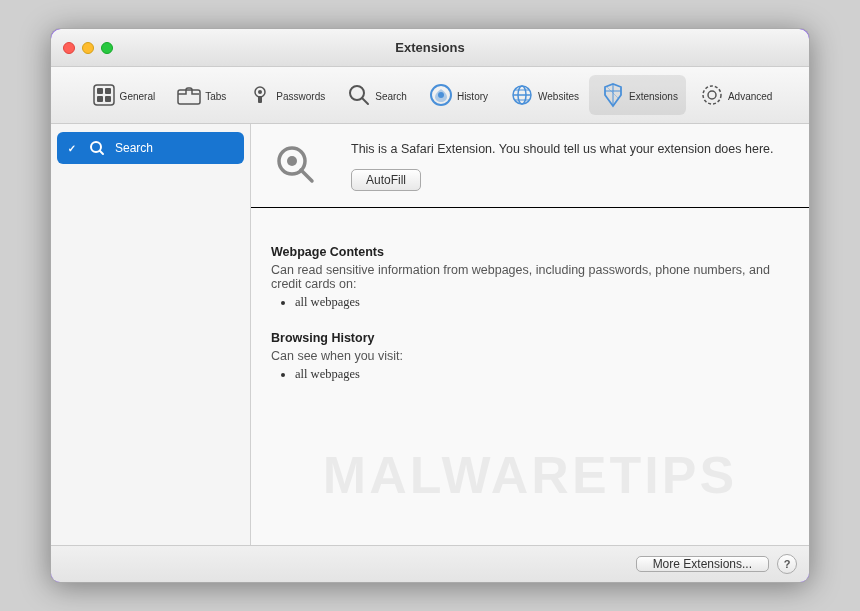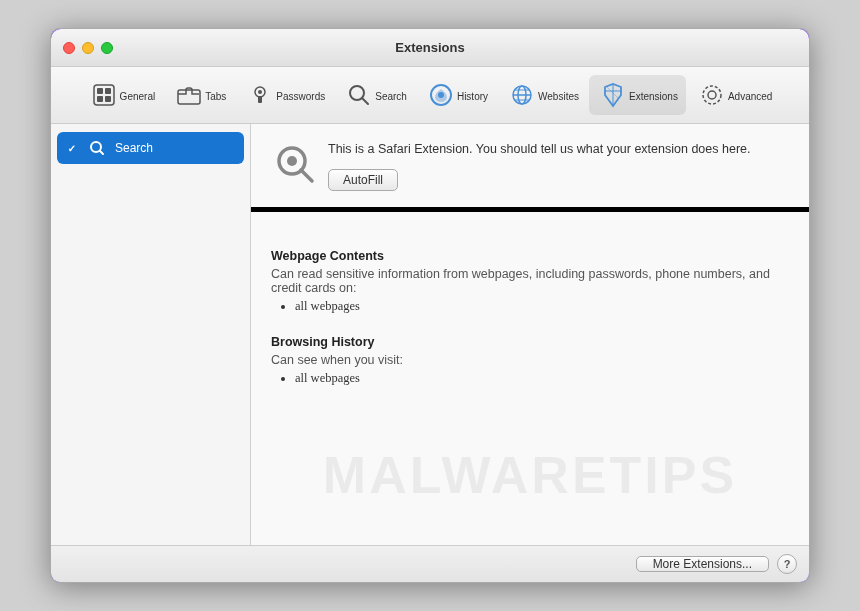--- a/index.html
+++ b/index.html
@@ -197,22 +197,22 @@
       pointer-events: none;
       user-select: none;
       z-index: 0;
     }
 
     
     .ext-header {
       display: flex;
       align-items: flex-start;
       padding: 16px 20px 16px 20px;
-      border-bottom: 5px solid #000000;
-      gap: 9px;
+      border-bottom: 1px solid #000000;
+      gap: 32px;
       background: #f9f9f9;
       position: relative;
       z-index: 1;
     }
 
     .ext-big-icon {
       width: 48px;
       height: 48px;
       display: flex;
       align-items: center;

